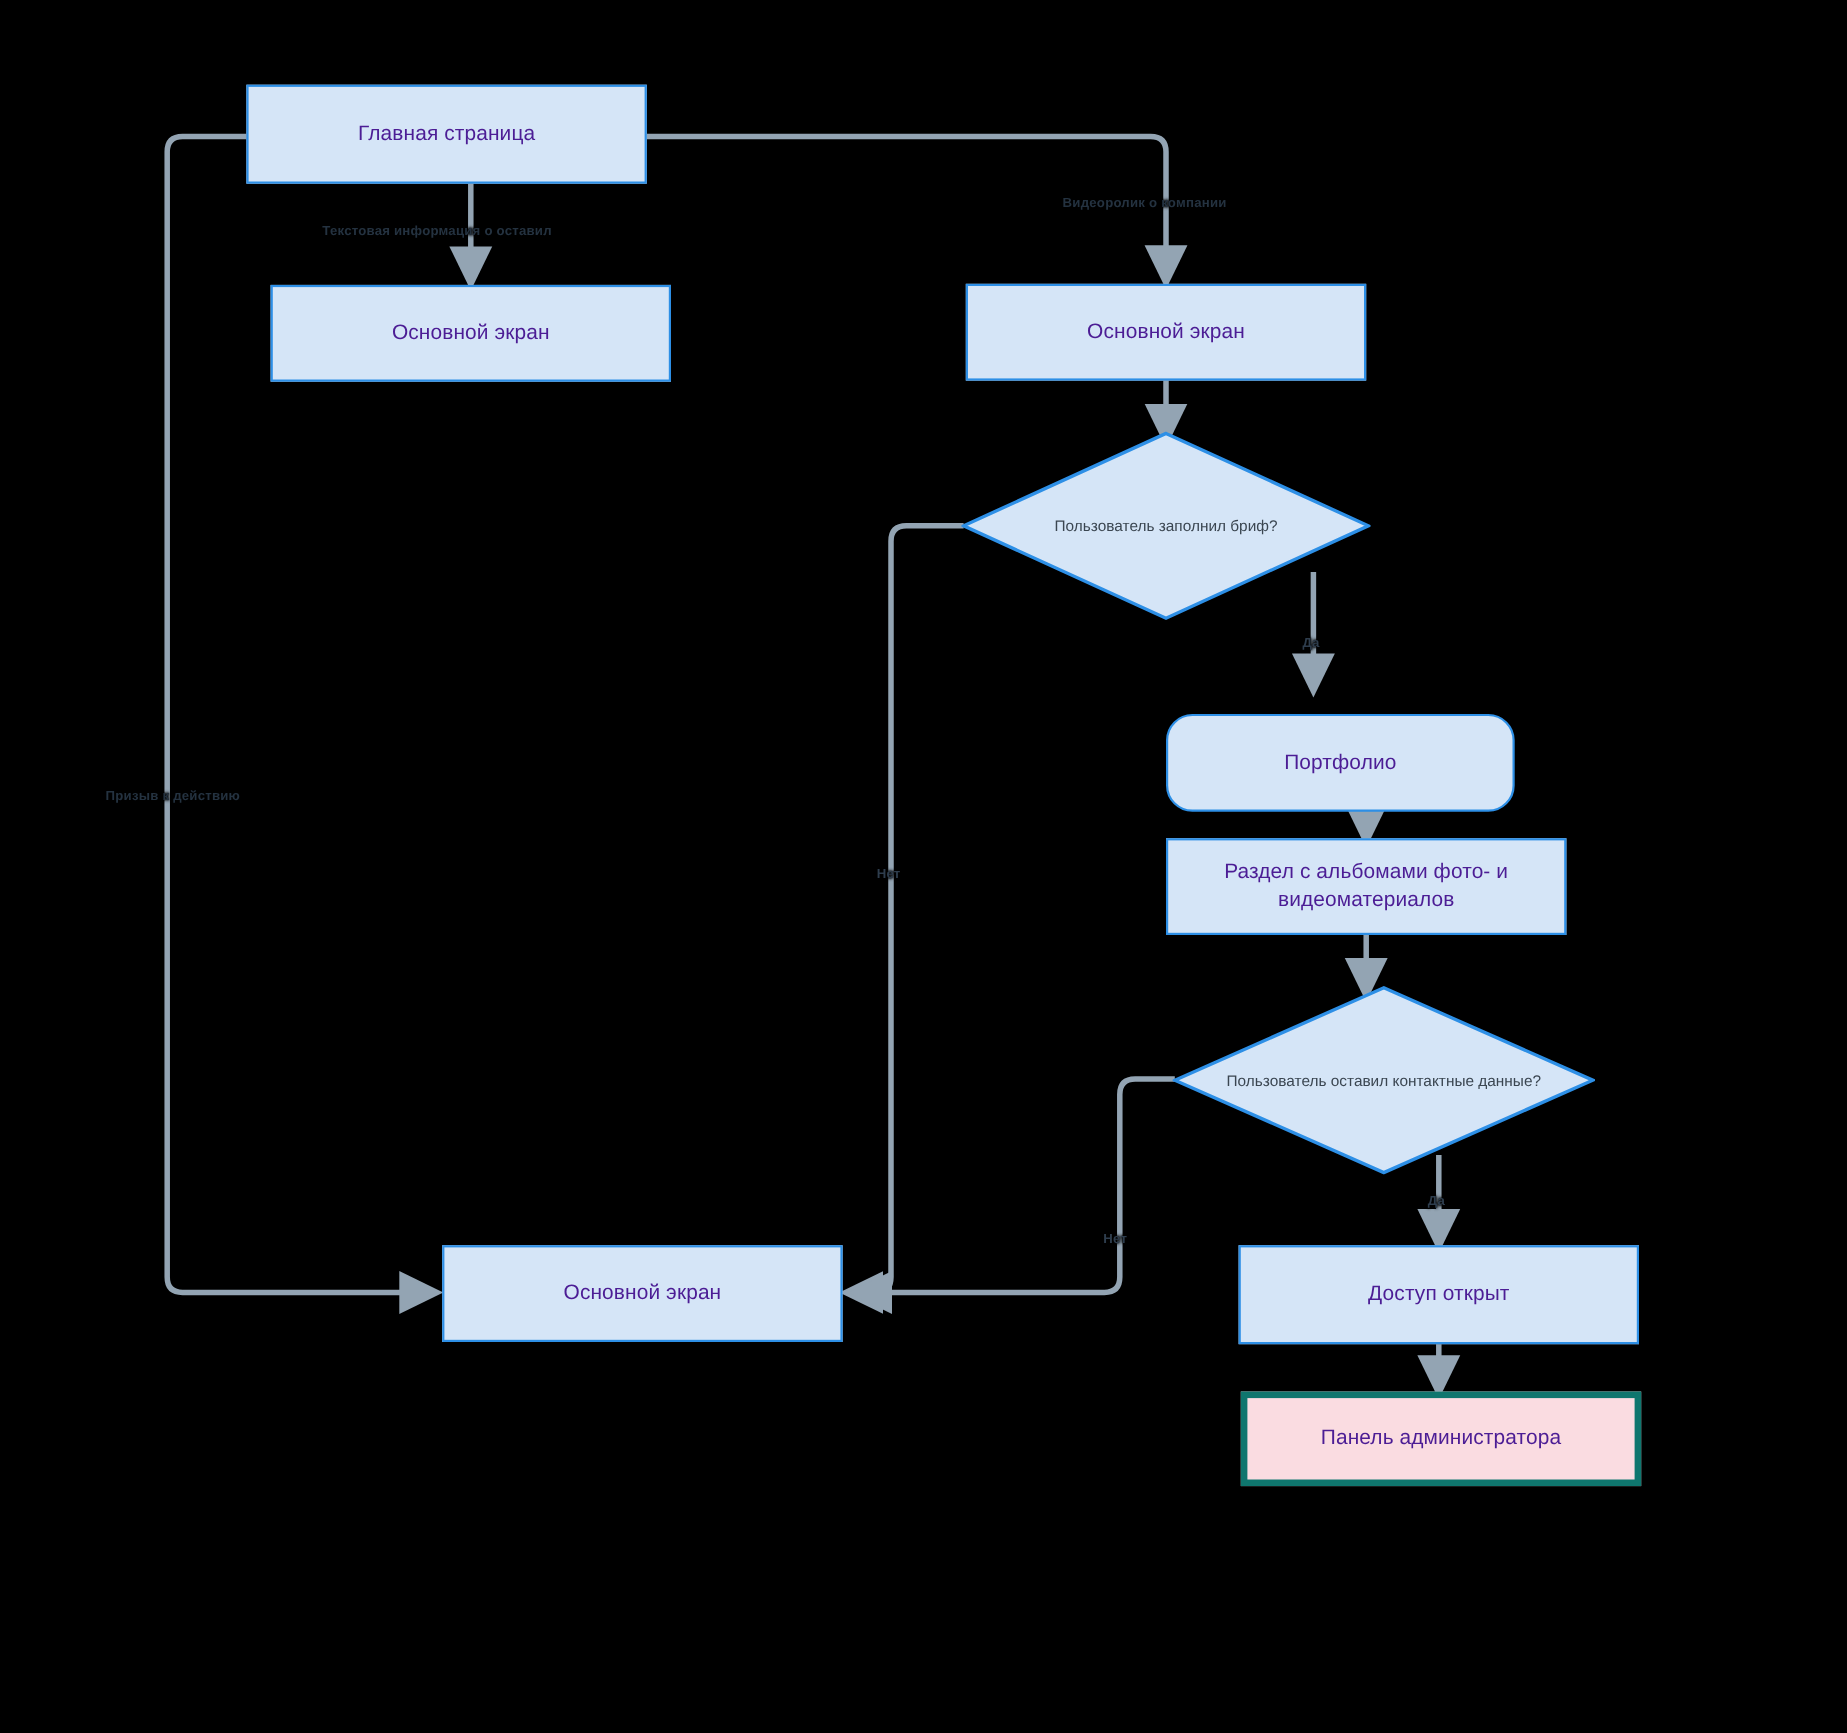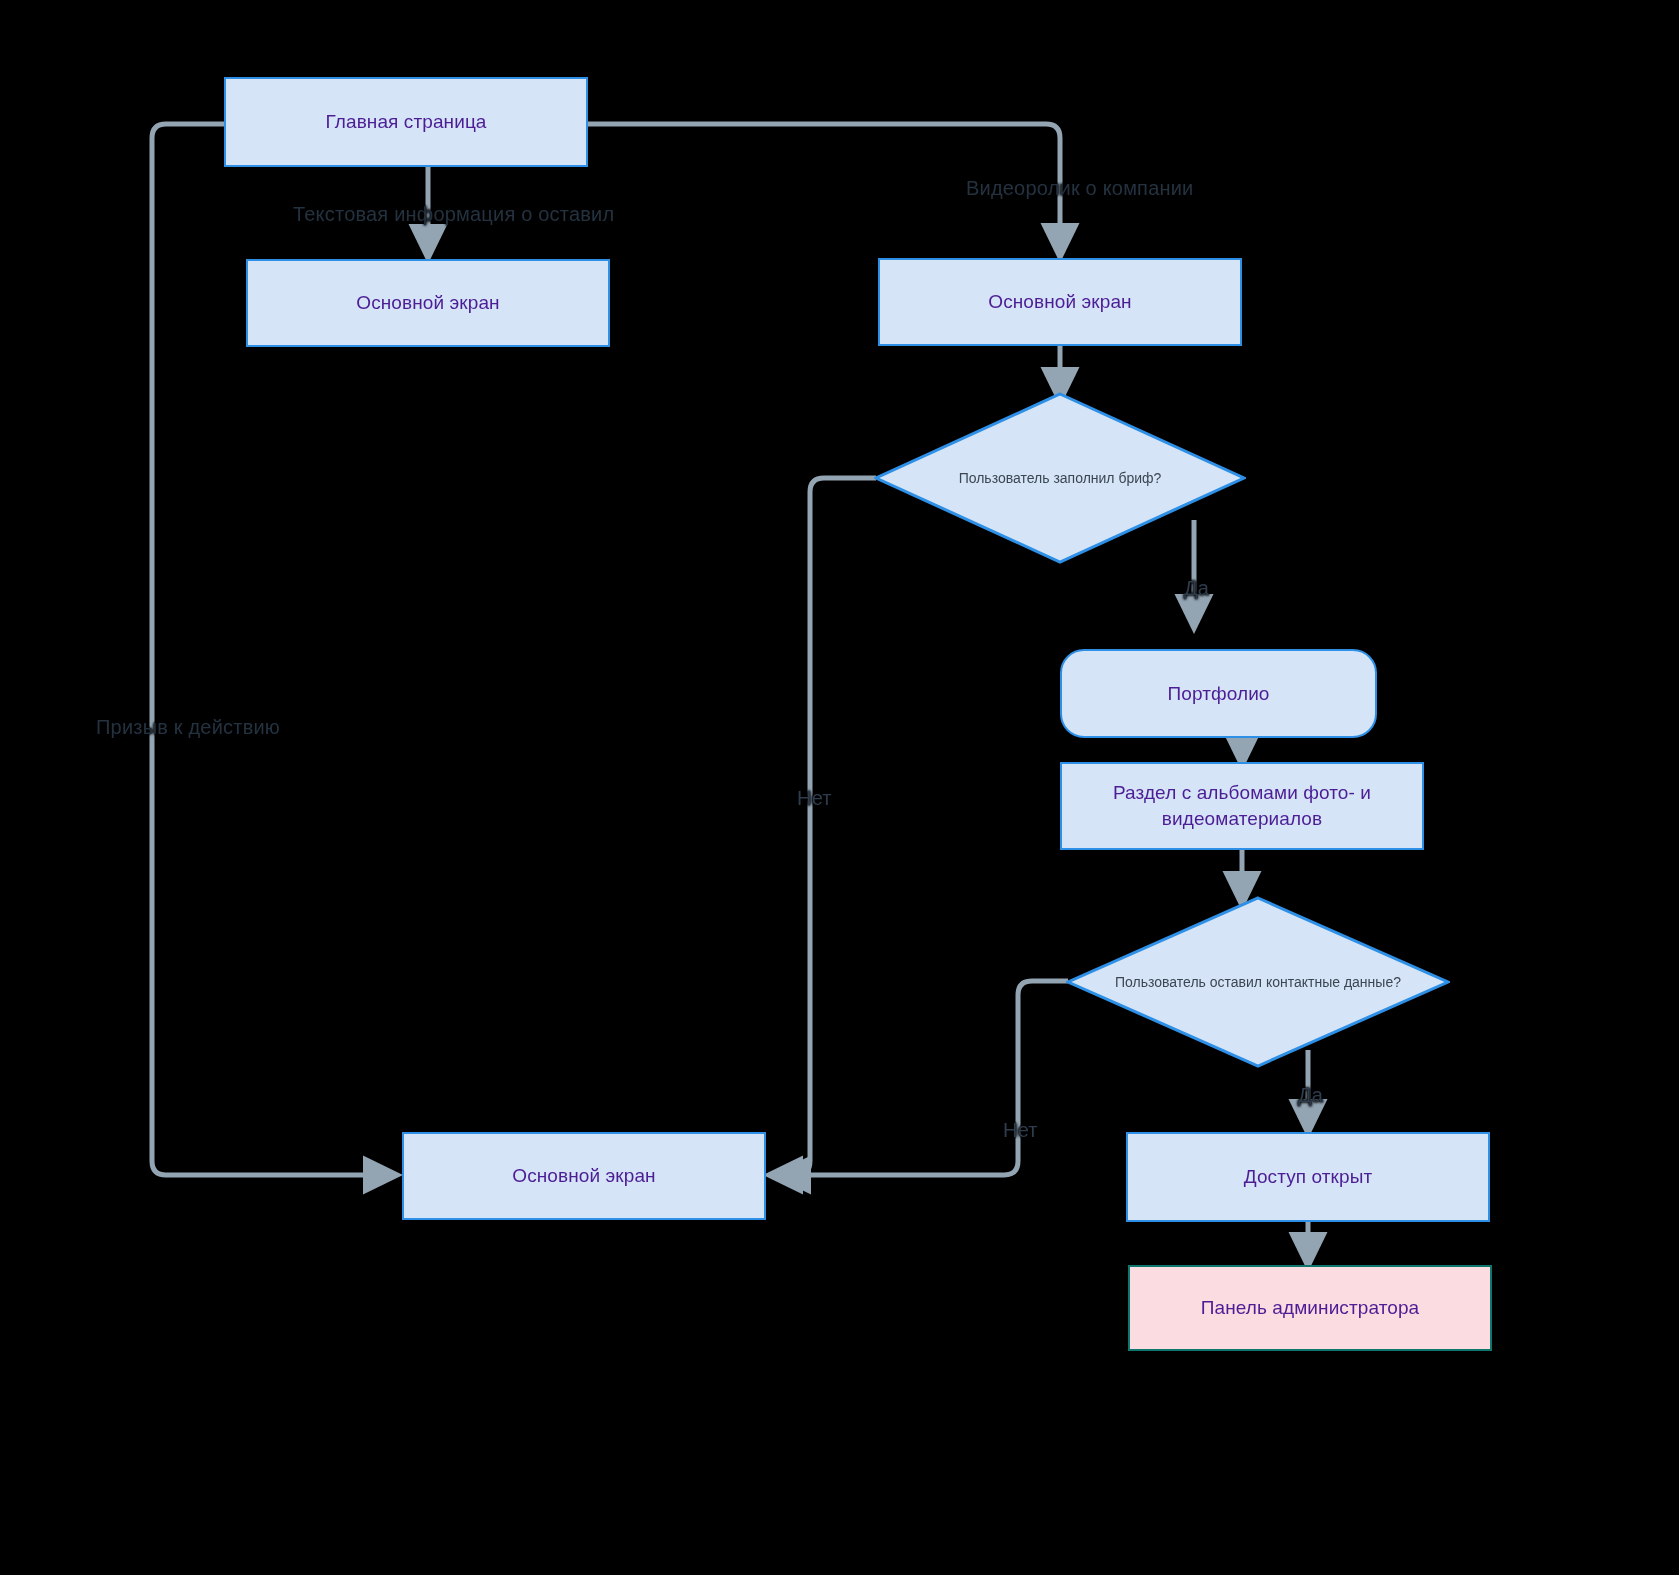--- a/index.html
+++ b/index.html
@@ -36,21 +36,21 @@
     font-size: 19px;
     line-height: 1.35;
     letter-spacing: 0.1px;
   }
   .node.process {
     background: #d5e5f7;
     border: 2px solid #2d8fe6;
   }
   .node.process.admin {
     background: #fadce1;
-    border: 2px solid #0f766e;
+    border: 6px solid #0f766e;
   }
   .node .label {
     padding: 0 14px;
     display: block;
   }
   .diamond {
     position: absolute;
     box-sizing: border-box;
   }
   .diamond .shape {
@@ -67,22 +67,22 @@
     justify-content: center;
     text-align: center;
     color: #3b4651;
     font-size: 14px;
     line-height: 1.35;
     pointer-events: none;
   }
   .edge-label {
     position: absolute;
     color: #2e3d4d;
-    font-size: 20px;
-    font-weight: normal;
+    font-size: 12px;
+    font-weight: bold;
     white-space: nowrap;
     letter-spacing: 0.2px;
     text-shadow: 0 0 3px #000, 0 0 3px #000, 0 0 2px #000;
   }
   .edge-label.dim {
     color: #243240;
   }
 </style>
 </head>
 <body>

